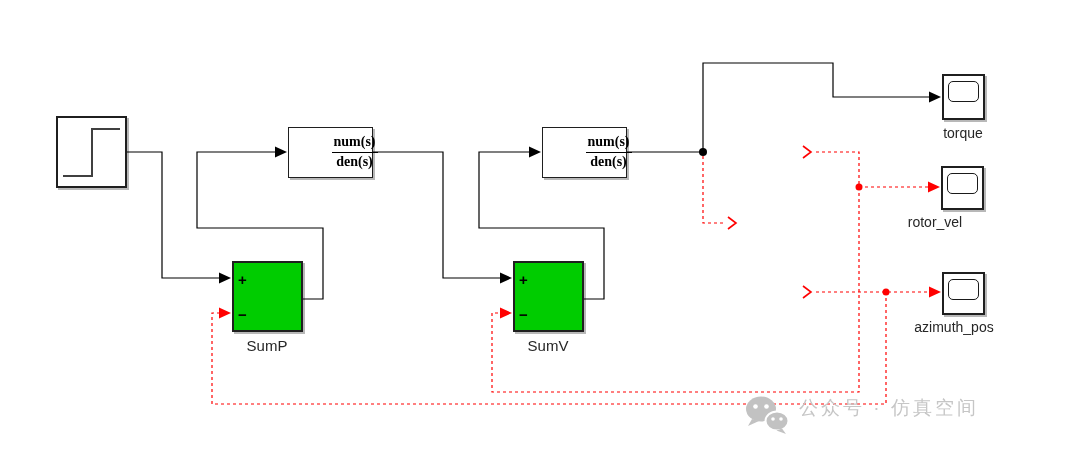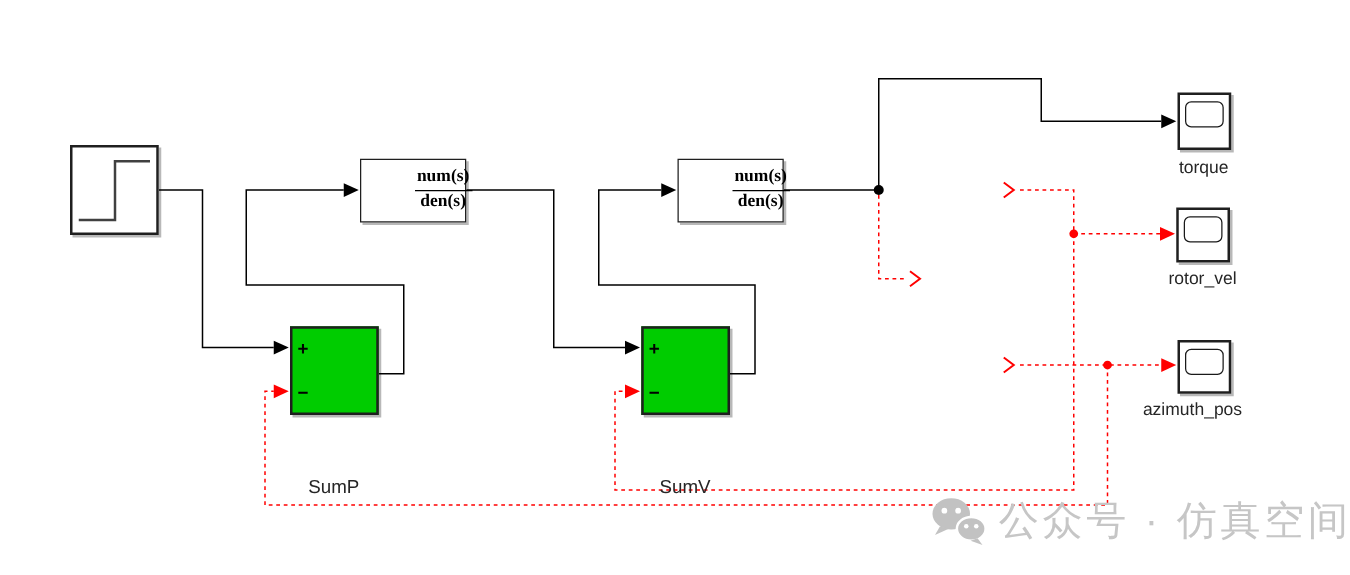--- a/index.html
+++ b/index.html
@@ -31,28 +31,28 @@
   .sign.minus{top:45px;}
   .scope-screen{
     position:absolute;left:4px;top:5px;width:29px;height:19px;background:#fff;
     border:1.8px solid #1a1a1a;border-radius:5px;
   }
   .step-icon-svg{position:absolute;left:0;top:0;}
   .label{
     position:absolute;transform:translateX(-50%);white-space:nowrap;
     color:#262626;font-size:14px;text-align:left;
   }
-  .sum-label{font-size:15px;margin-top:44px;}
+  .sum-label{font-size:15px;}
   .diagram-title{
     position:absolute;left:431px;top:68px;font-size:23px;font-weight:bold;
     color:var(--title-red,#fa3232);letter-spacing:1px;white-space:nowrap;
   }
   .watermark{
-    position:absolute;left:744px;top:395px;display:flex;align-items:center;gap:9px;
-    color:var(--watermark-gray,#c6c6c6);font-size:32px;letter-spacing:3px;white-space:nowrap;
+    position:absolute;left:744px;top:395px;display:flex;align-items:flex-start;gap:9px;
+    color:var(--watermark-gray,#c6c6c6);font-size:19px;letter-spacing:3px;white-space:nowrap;
   }
 </style>
 </head>
 <body>
 
 <div class="canvas">
 
   <svg class="wires" width="1080" height="460" viewBox="0 0 1080 460">
 
     <g>
@@ -141,21 +141,21 @@
   <div class="label sum-label" style="left:548px;top:337px">SumV</div>
 
   <div class="block" style="left:942px;top:74px;width:43px;height:46px">
     <div class="scope-screen"></div>
   </div>
   <div class="label" style="left:963px;top:125px">torque</div>
 
   <div class="block" style="left:941px;top:166px;width:43px;height:44px">
     <div class="scope-screen"></div>
   </div>
-  <div class="label" style="left:962px;top:214px">rotor_vel</div>
+  <div class="label" style="left:935px;top:214px">rotor_vel</div>
 
   <div class="block" style="left:942px;top:272px;width:43px;height:43px">
     <div class="scope-screen"></div>
   </div>
   <div class="label" style="left:954px;top:319px">azimuth_pos</div>
 
 
   <div class="watermark">
     <svg width="46" height="40" viewBox="0 0 46 40">
       <ellipse cx="17" cy="14" rx="15" ry="12.5" fill="#c2c2c2"></ellipse>

